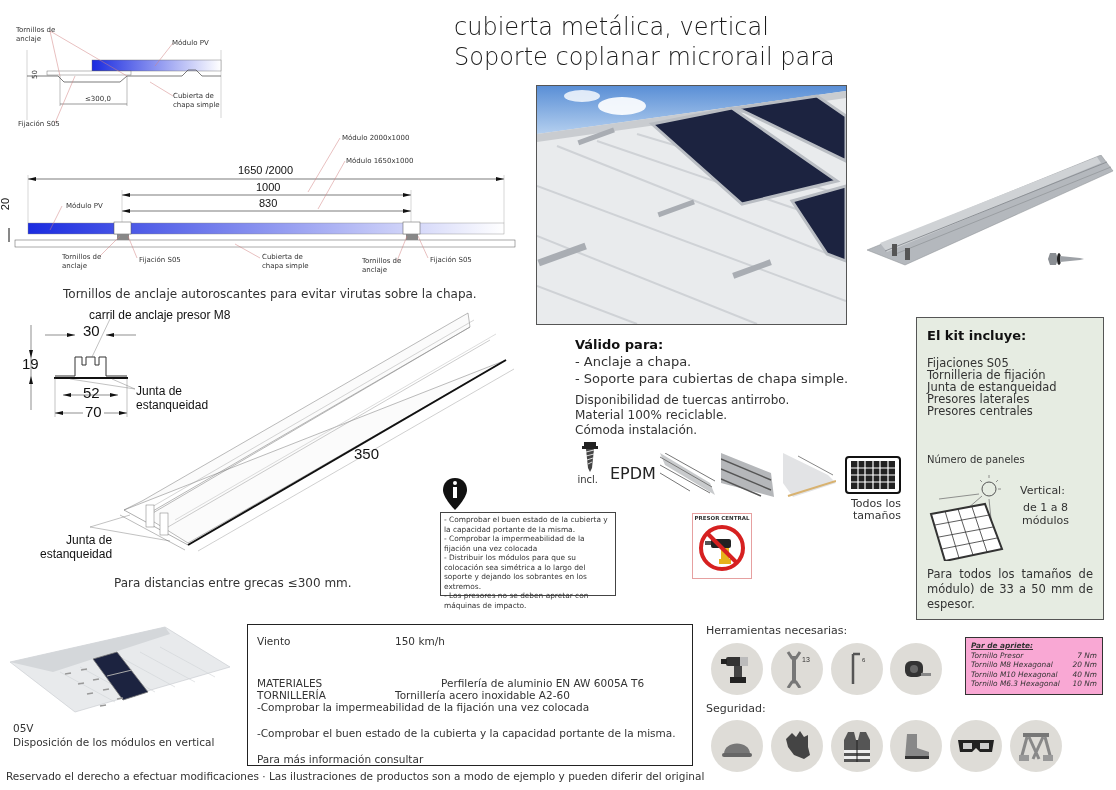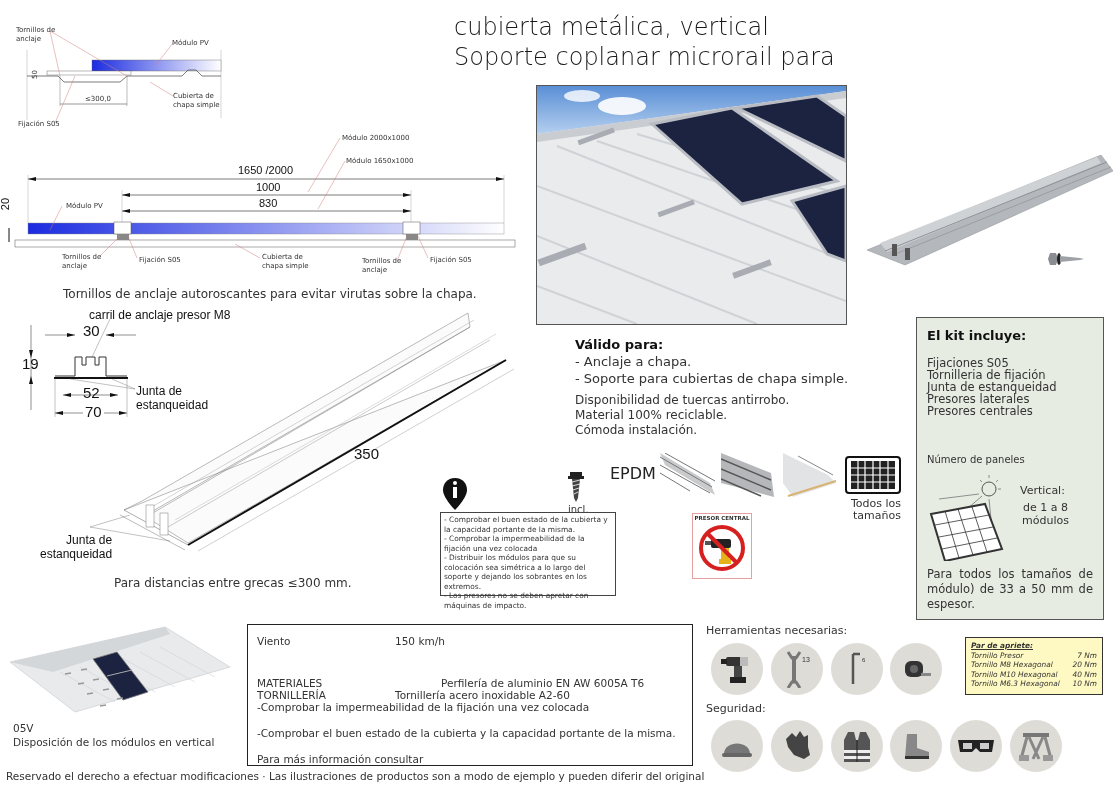--- a/index.html
+++ b/index.html
@@ -14,21 +14,21 @@
   .valid b{font-weight:bold;color:#111;}
   .valid .sub{font-size:12px;line-height:15px;margin-top:6px;}
   .kit{left:916px;top:317px;width:188px;height:303px;background:#e6ece2;border:1px solid #555;box-sizing:border-box;padding:10px 10px;}
   .kit h3{margin:0 0 14px 0;font-size:13px;color:#111;}
   .kit .items{font-size:11.5px;line-height:12px;color:#333;}
   .notebox{left:440px;top:512px;width:176px;height:84px;border:1px solid #444;box-sizing:border-box;padding:2px 3px;font-size:7.4px;line-height:9.5px;color:#333;}
   .specs{left:247px;top:624px;width:446px;height:142px;border:1.5px solid #222;box-sizing:border-box;padding:10px 9px;font-size:10.5px;color:#333;}
   .specs .row{display:flex;}
   .specs .k{width:138px;}
   .circle{width:52px;height:52px;border-radius:50%;background:#dedcd7;display:flex;align-items:center;justify-content:center;position:absolute;}
-  .torque{left:965px;top:637px;width:138px;height:58px;background:#fef9c3;border:1.5px solid #333;box-sizing:border-box;padding:3px 5px;font-size:7.4px;line-height:9.5px;font-style:italic;color:#333;}
+  .torque{left:965px;top:637px;width:138px;height:58px;background:#f9a8d4;border:1.5px solid #333;box-sizing:border-box;padding:3px 5px;font-size:7.4px;line-height:9.5px;font-style:italic;color:#333;}
   .torque .t{font-weight:bold;text-decoration:underline;}
   .torque .r{display:flex;justify-content:space-between;}
   .footer{left:6px;top:770px;font-size:10.5px;color:#333;}
 </style>
 </head>
 <body>
 
 <div class="abs title">
   <div>cubierta metálica, vertical</div>
   <div>Soporte coplanar microrail para</div>
@@ -241,21 +241,21 @@
   <div><b>Válido para:</b></div>
   <div>- Anclaje a chapa.</div>
   <div>- Soporte para cubiertas de chapa simple.</div>
   <div class="sub">
     <div>Disponibilidad de tuercas antirrobo.</div>
     <div>Material 100% reciclable.</div>
     <div>Cómoda instalación.</div>
   </div>
 </div>
 
-<div class="abs" style="left:568px;top:472px;width:30px;height:50px;text-align:left;">
+<div class="abs" style="left:568px;top:442px;width:30px;height:50px;text-align:right;">
   <svg width="16" height="30">
     <rect x="2" y="0" width="12" height="4" fill="#222"></rect>
       <rect x="0" y="4" width="16" height="3" fill="#222"></rect>
     <polygon points="4,7 12,7 10,26 8,30 6,26" fill="#444"></polygon>
     <g stroke="#fff" stroke-width="0.8">
         <line x1="4" y1="10" x2="12" y2="8"></line>
         <line x1="4" y1="14" x2="12" y2="12"></line>
         <line x1="5" y1="18" x2="11" y2="16"></line>
         <line x1="6" y1="22" x2="10" y2="20"></line>
       </g>

